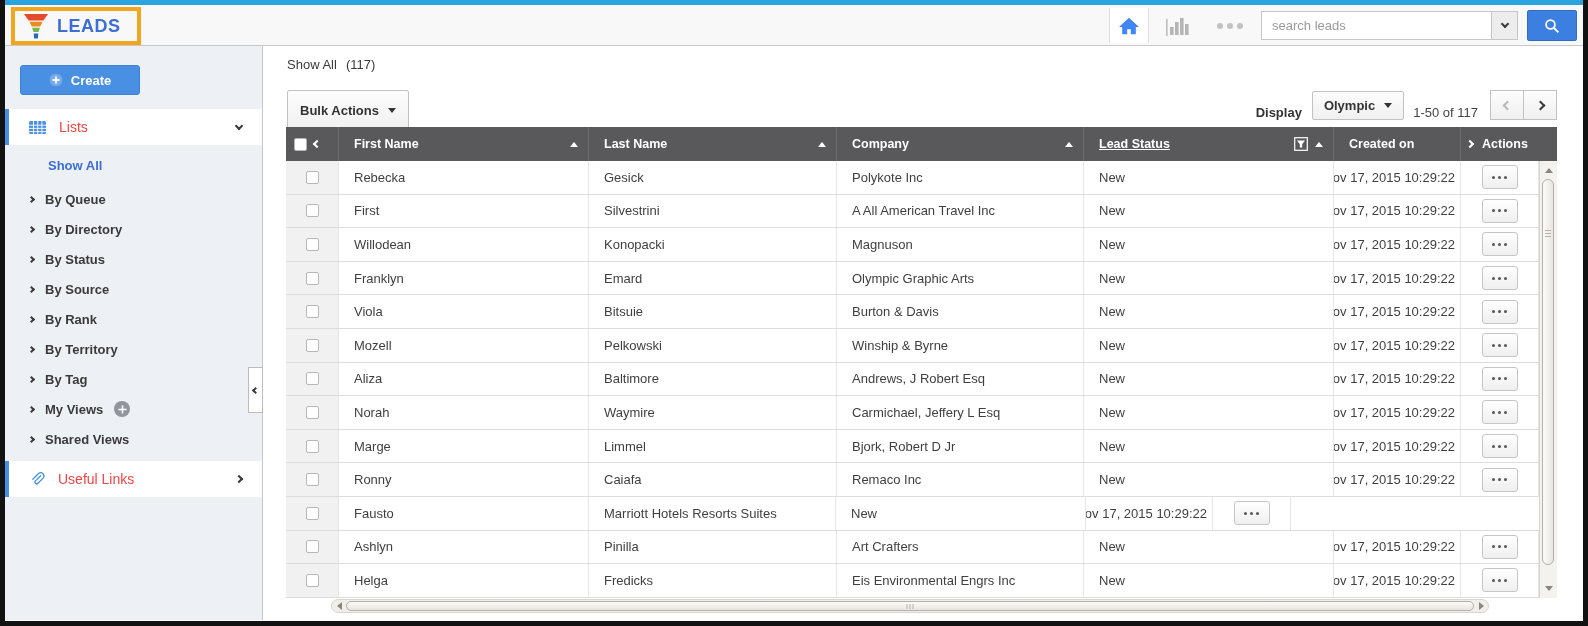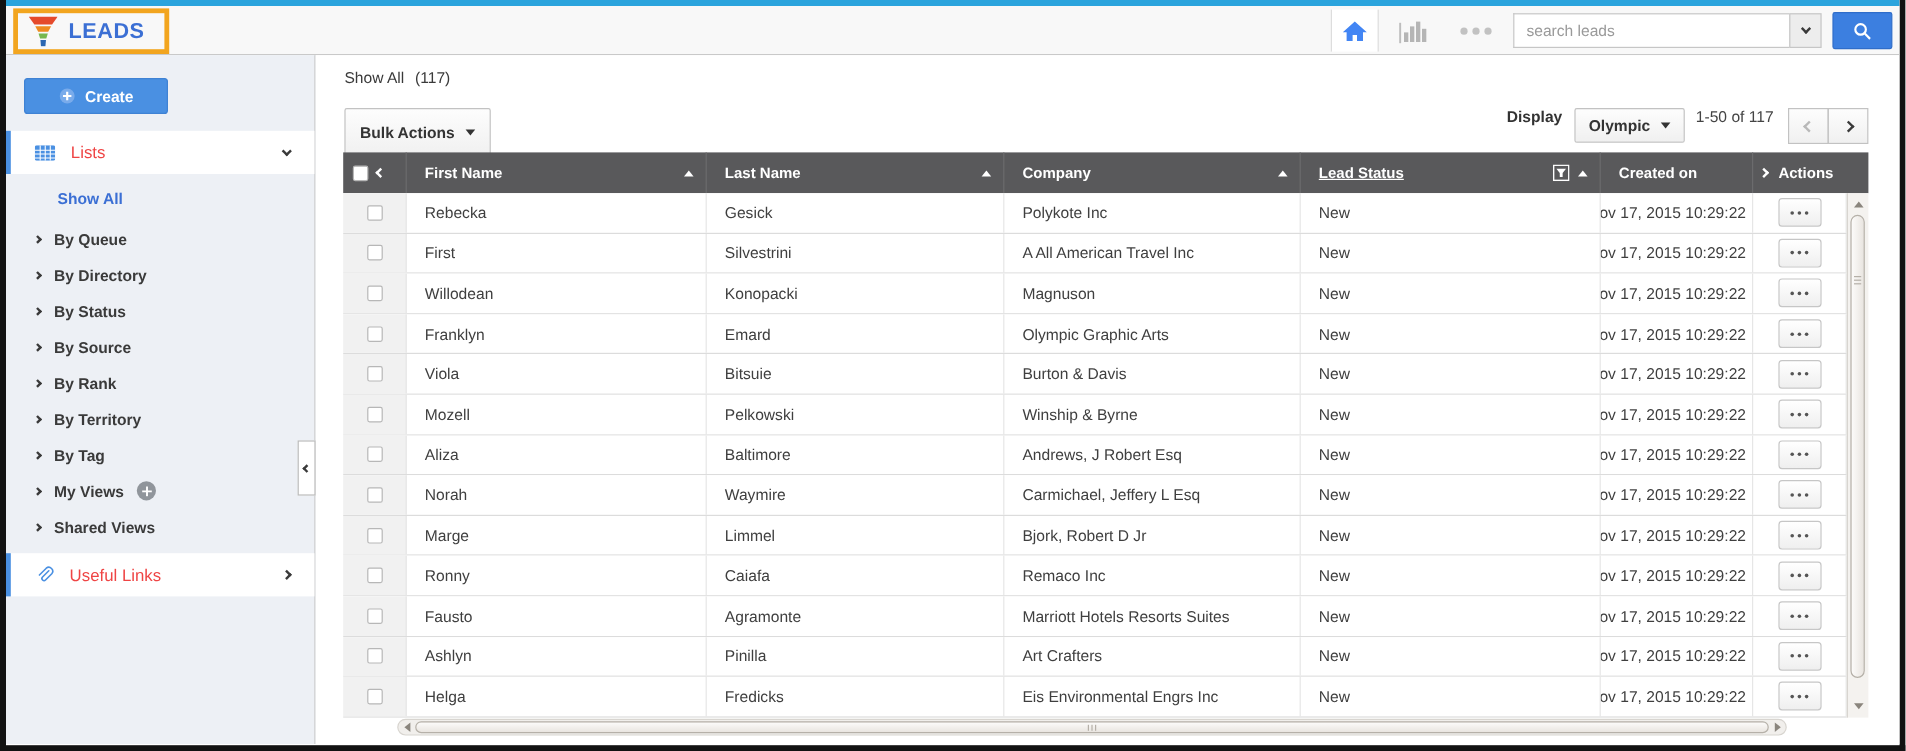--- a/index.html
+++ b/index.html
@@ -66,21 +66,21 @@
                      display: flex; align-items: center; justify-content: center; cursor: pointer; }
 
   
   .page-title { position: absolute; left: 24px; top: 11px; font-size: 13px; color: #3a3a3a; }
   .page-title .cnt { margin-left: 9px; }
   .gbtn { background: linear-gradient(#fdfdfd, #f0f0f0); border: 1px solid #c2c2c2; border-radius: 2px;
           font-size: 13px; font-weight: bold; color: #333; display: flex; align-items: center; cursor: pointer; }
   .bulk-btn { position: absolute; left: 24px; top: 44px; height: 41px; padding: 0 12px; gap: 9px; }
   .caret-dn { width: 0; height: 0; border-left: 4px solid transparent; border-right: 4px solid transparent;
               border-top: 5px solid #333; }
-  .display-row { position: absolute; right: 26px; top: 44px; height: 30px; display: flex; align-items: flex-start; }
+  .display-row { position: absolute; right: 26px; top: 44px; height: 30px; display: flex; align-items: flex-end; }
   .display-lbl { font-size: 13px; font-weight: bold; color: #333; margin-right: 10px; }
   .overview-btn { height: 29px; padding: 0 11px; gap: 9px; }
   .range-txt { font-size: 13px; color: #444; margin: 0 12px 0 9px; white-space: nowrap; }
   .pg-btn { width: 34px; height: 30px; background: linear-gradient(#fdfdfd, #f0f0f0);
             border: 1px solid #c2c2c2; display: flex; align-items: center; justify-content: center; cursor: pointer; }
   .pg-btn + .pg-btn { margin-left: -1px; }
   .pg-btn .chv { width: 7px; height: 7px; }
   .pg-btn.dis .chv { border-color: #b9b9b9; }
 
   
@@ -512,21 +512,20 @@
                   <i></i>
                   <i></i>
                 </div>
     </div>
   </div>
             <div class="trow">
     <div class="td c-cb">
       <span class="cb"></span>
     </div>
     <div class="td c-first">Fausto</div>
-    <div class="td c-last">Agramonte</div>
     <div class="td c-comp">Marriott Hotels Resorts Suites</div>
     <div class="td c-stat">New</div>
     <div class="td c-date">Nov 17, 2015 10:29:22</div>
     <div class="td c-act">
       <div class="act-btn">
                   <i></i>
                   <i></i>
                   <i></i>
                 </div>
     </div>

